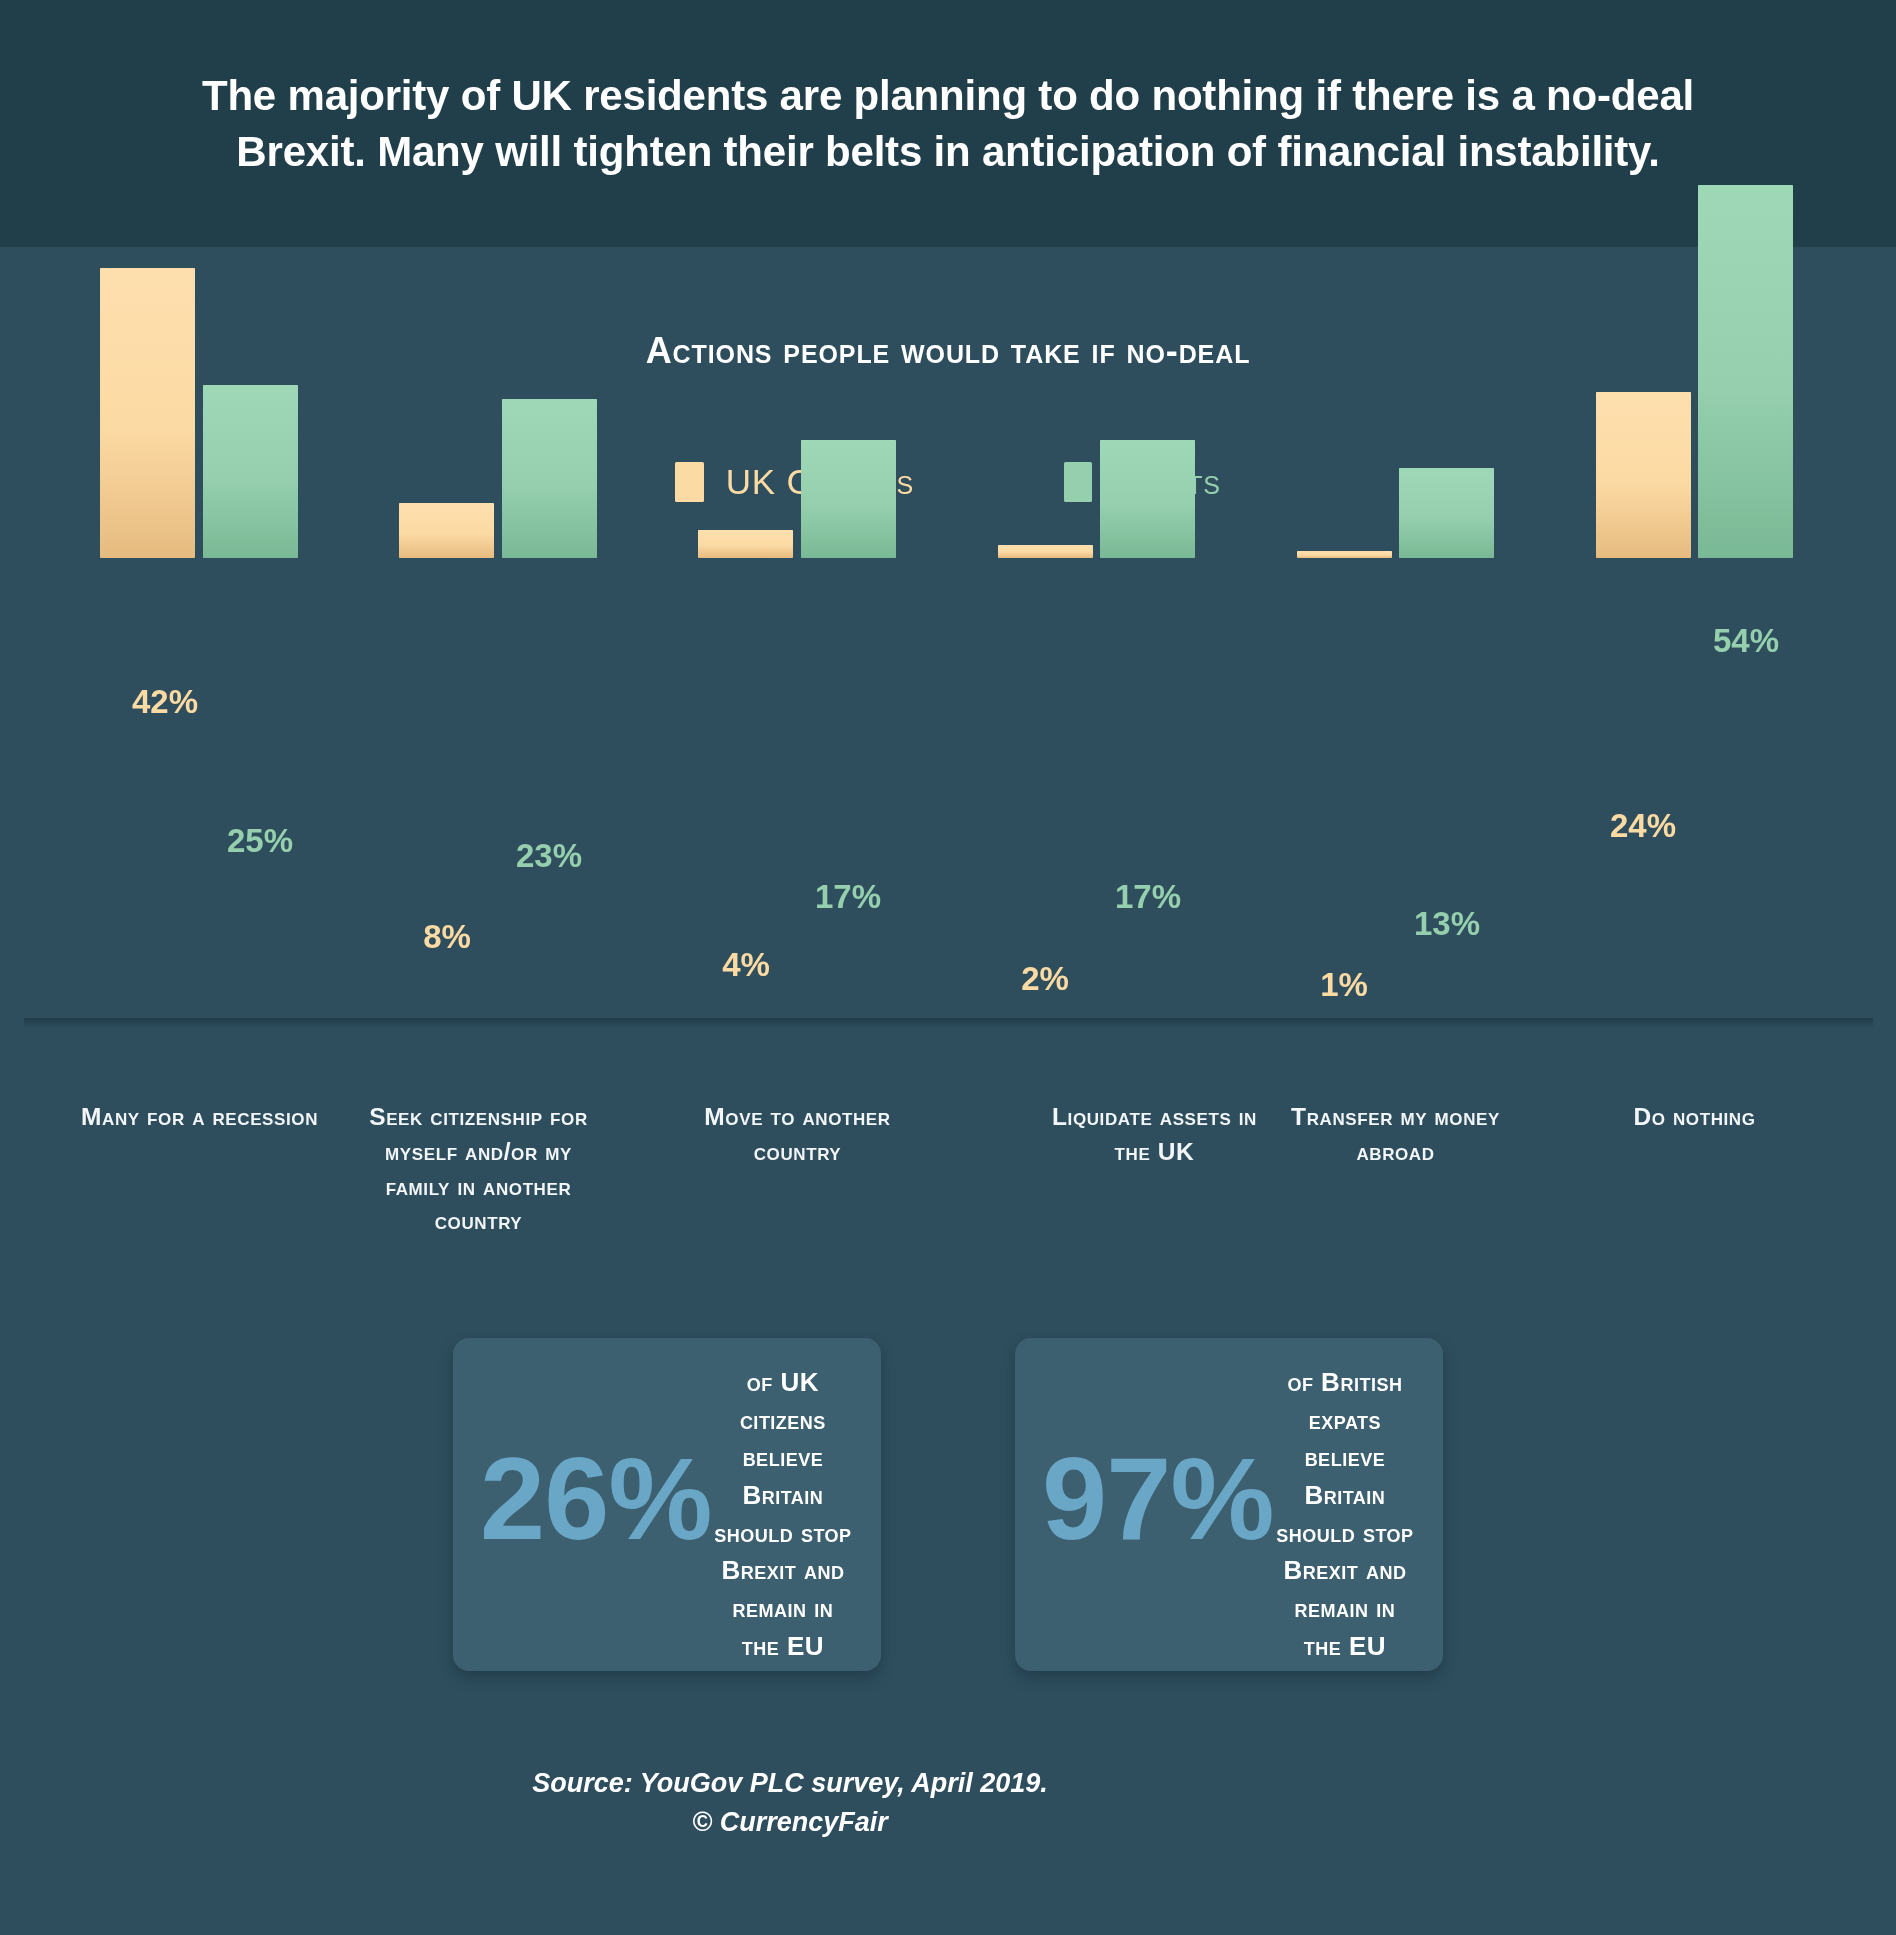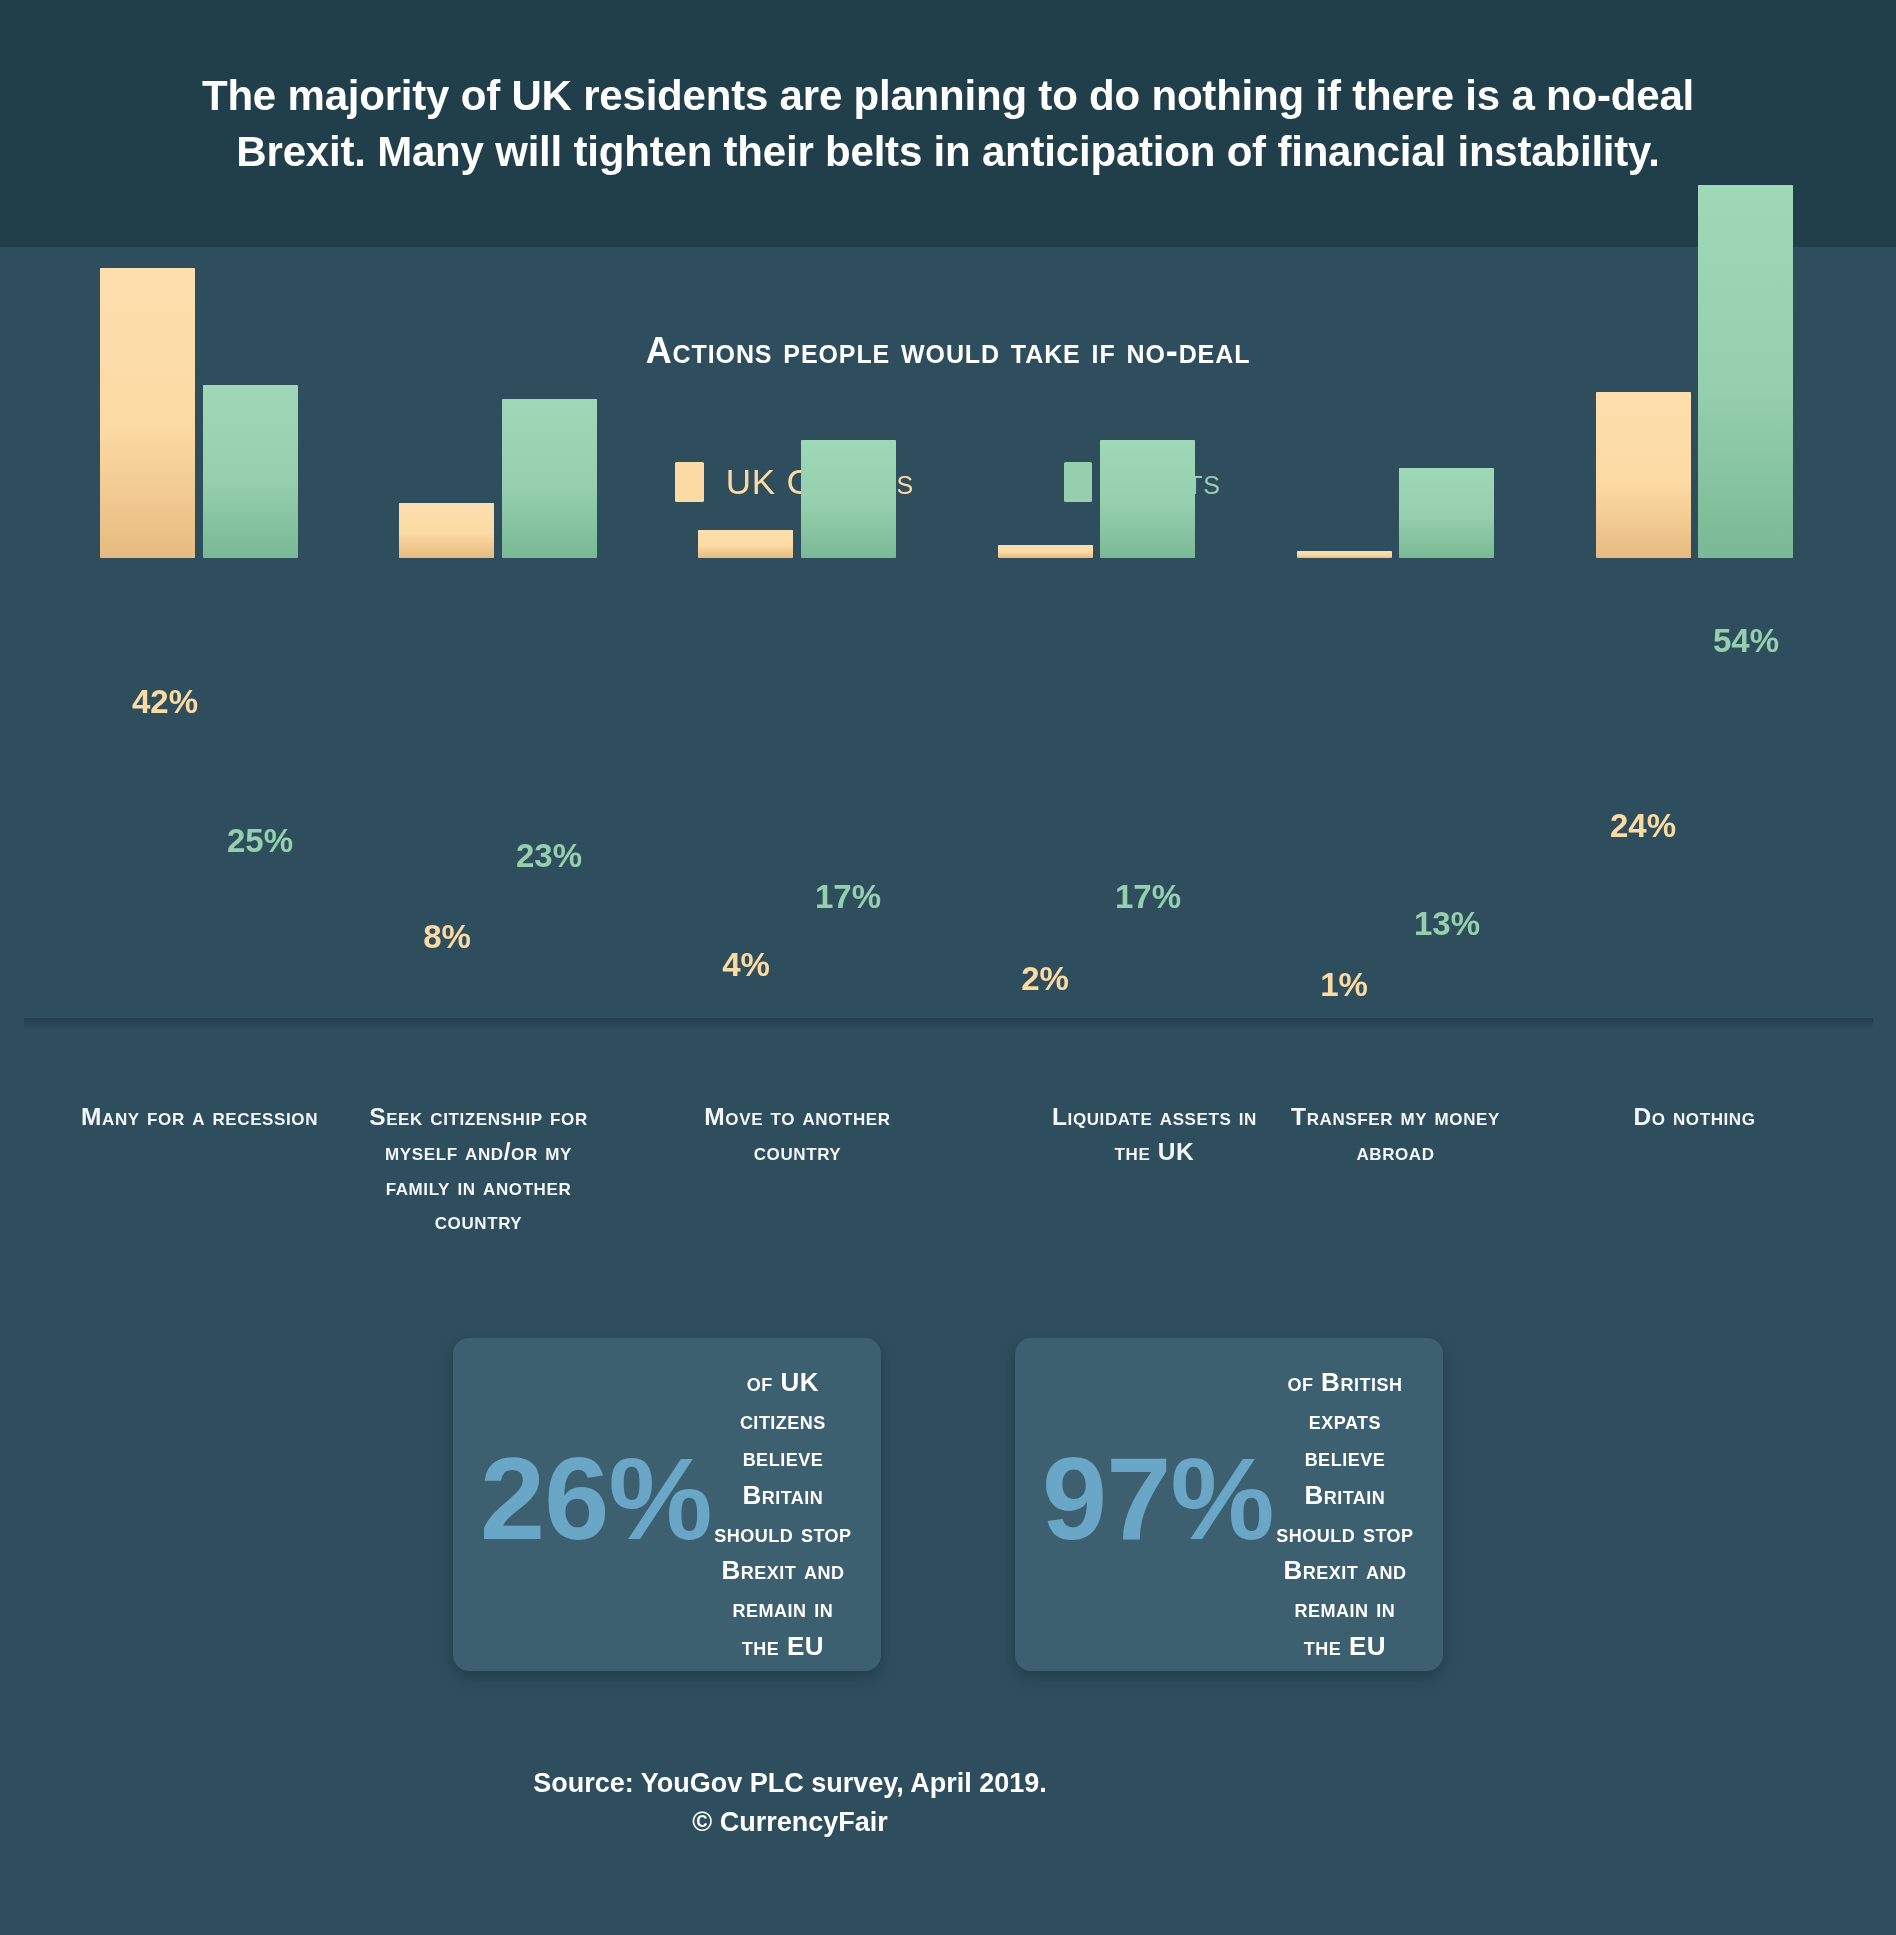--- a/index.html
+++ b/index.html
@@ -155,20 +155,21 @@
   }
 
   
   .footer {
     position: absolute;
     left: 0; top: 1764px;
     width: 1580px;
     text-align: center;
     color: #ffffff;
     font-size: 27px;
+    font-style: italic;
     font-weight: bold;
     line-height: 1.45;
   }
 </style>
 </head>
 <body>
 
 <div class="header">
   <div class="header-title">The majority of UK residents are planning to do nothing if there is a no-deal Brexit. Many will tighten their belts in anticipation of financial instability.</div>
 </div>

